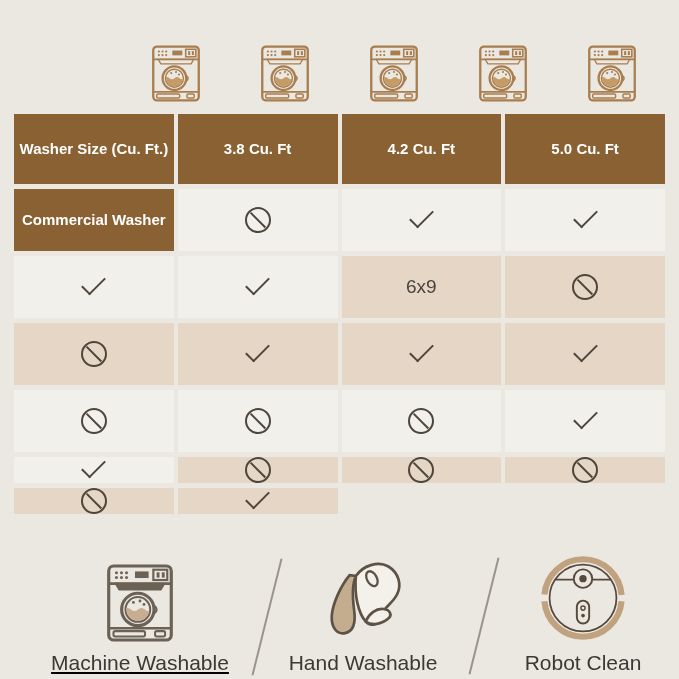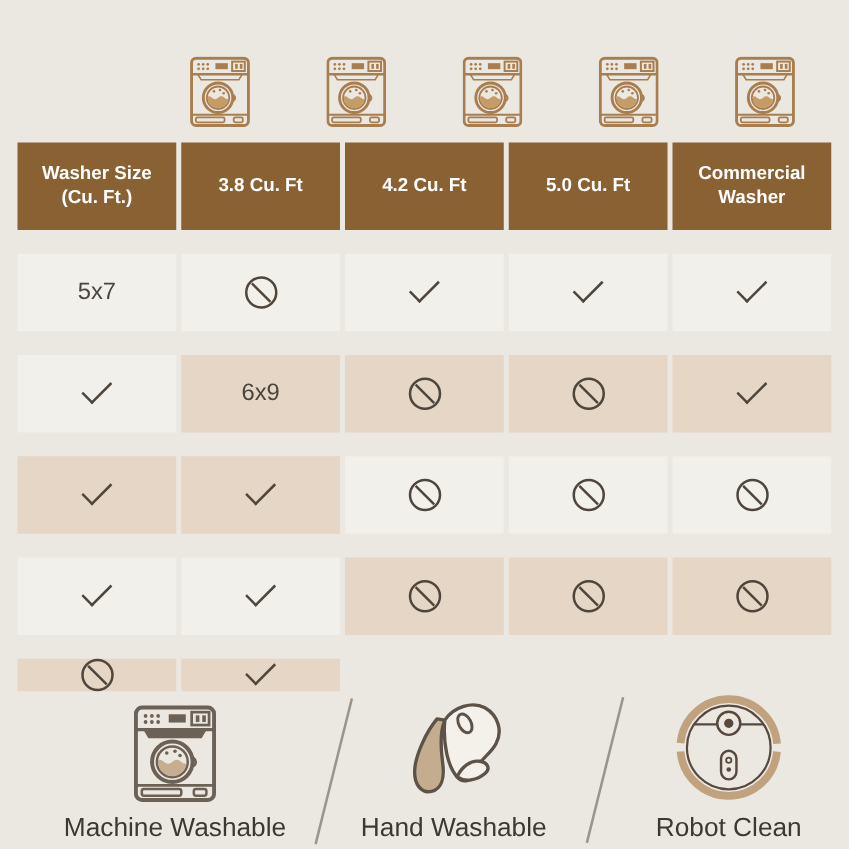--- a/index.html
+++ b/index.html
@@ -22,23 +22,23 @@
     width:48px; height:57px;
     color: var(--icon-brown, #a87e4e);
     --water: var(--icon-water, #c69c66);
     --band: transparent;
   }
 
   
   .table {
     width:651px; margin:12px auto 0;
     display:grid;
-    grid-template-columns:repeat(5,1fr);
+    grid-template-columns:repeat(4,1fr);
     grid-template-rows:70px repeat(4,62px);
-    gap:19px 4px;
+    gap:5px 4px;
   }
   .th {
     background: var(--header-bg, #8a6132);
     color: var(--header-text, #ffffff);
     display:flex; align-items:center; justify-content:center;
     text-align:center; font-size:15px; font-weight:bold; line-height:1.25;
     padding:0 5px; box-sizing:border-box;
   }
   .td {
     display:flex; align-items:center; justify-content:center;
@@ -72,21 +72,21 @@
   .legend { position:absolute; left:0; top:500px; width:679px; height:160px; }
   .legend-item { position:absolute; text-align:center; }
   .legend-item .icon-box {
     height:98px; display:flex; align-items:flex-end; justify-content:center;
   }
   .legend-item .lbl {
     margin-top:9px; font-size:21px;
     color: var(--legend-label-text, #3c3832);
     white-space:nowrap;
   }
-  #legend-machine { left:38px;  width:204px; }
+  #legend-machine { left:38px;  width:204px;text-decoration:underline; }
   #legend-hand    { left:261px; width:204px; }
   #legend-robot   { left:481px; width:204px; }
 
   svg.washer-legend {
     width:66px; height:78px;
     color: var(--legend-outline, #6b6154);
     --water: var(--legend-water, #c7ae90);
     --band: var(--legend-outline, #6b6154);
   }
   svg.hand-svg  { width:92px; height:82px; color: var(--hand-outline, #5c5246); }
@@ -200,21 +200,20 @@
   </div>
 
   <div class="table">
 
     <div class="th">Washer Size (Cu. Ft.)</div>
     <div class="th">3.8 Cu. Ft</div>
     <div class="th">4.2 Cu. Ft</div>
     <div class="th">5.0 Cu. Ft</div>
     <div class="th">Commercial Washer</div>
 
-    <div class="td l">5x7</div>
     <div class="td l">
         <span class="glyph" data-symbol="no"></span>
       </div>
     <div class="td l">
         <span class="glyph" data-symbol="yes"></span>
       </div>
     <div class="td l">
         <span class="glyph" data-symbol="yes"></span>
       </div>
     <div class="td l">

